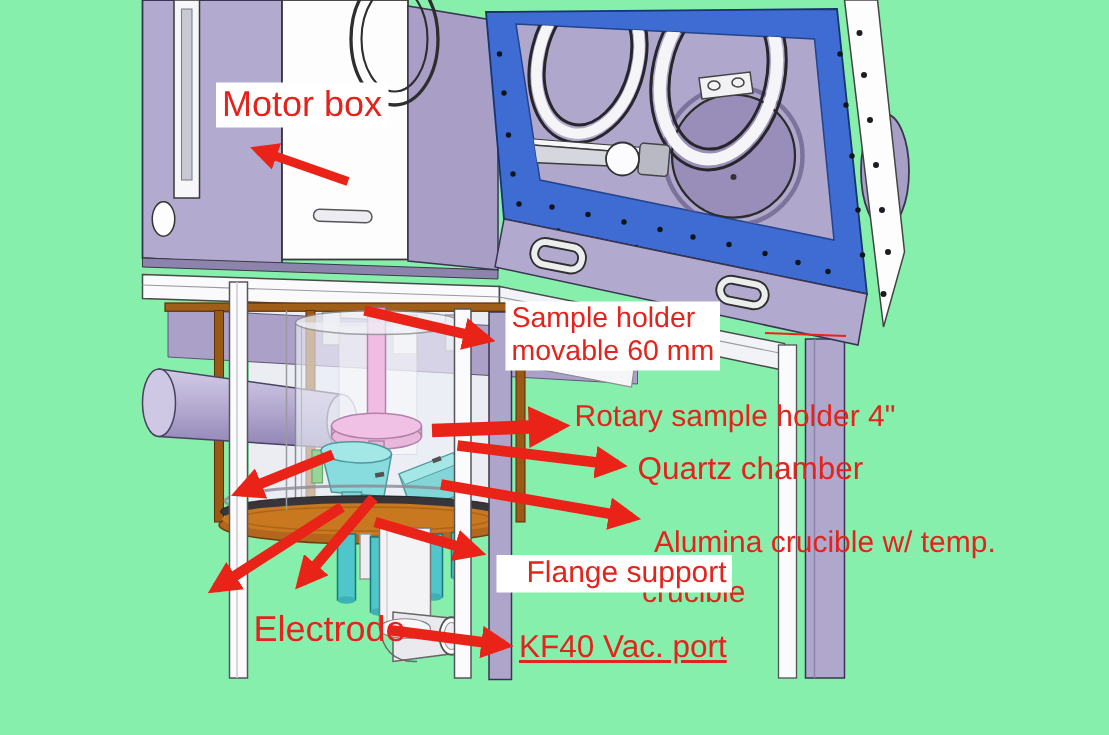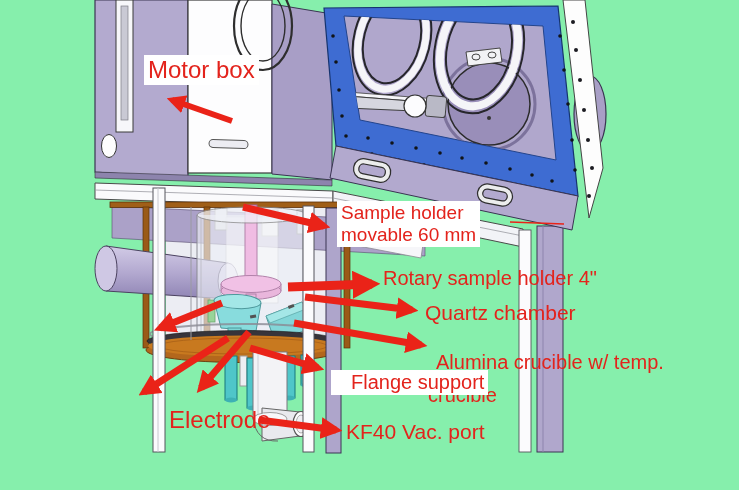--- a/index.html
+++ b/index.html
@@ -267,15 +267,15 @@
 <div class="lbl" style="left:436px;top:351px;font-size:20px;">Alumina crucible w/ temp.</div>
 
 <div class="lbl" style="left:428px;top:384px;font-size:20px;">crucible</div>
 
 <div class="lbl bg" style="left:331px;top:370px;font-size:20px;padding-left:20px;">Flange support</div>
 
 
 
 <div class="lbl" style="left:169px;top:406px;font-size:24px;">Electrode</div>
 
-<div class="lbl" style="left:346px;top:420px;font-size:21px;">KF40 Vac. port</div>
+<div class="lbl" style="left:346px;top:420px;font-size:21px;text-decoration:underline;">KF40 Vac. port</div>
 
 </div>
 
 </body></html>

